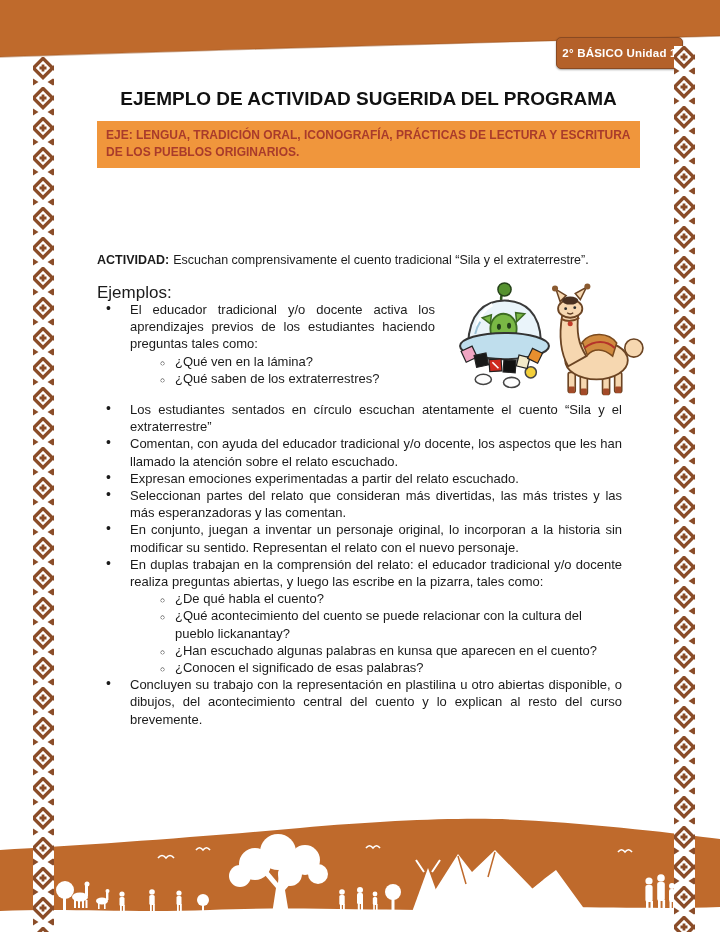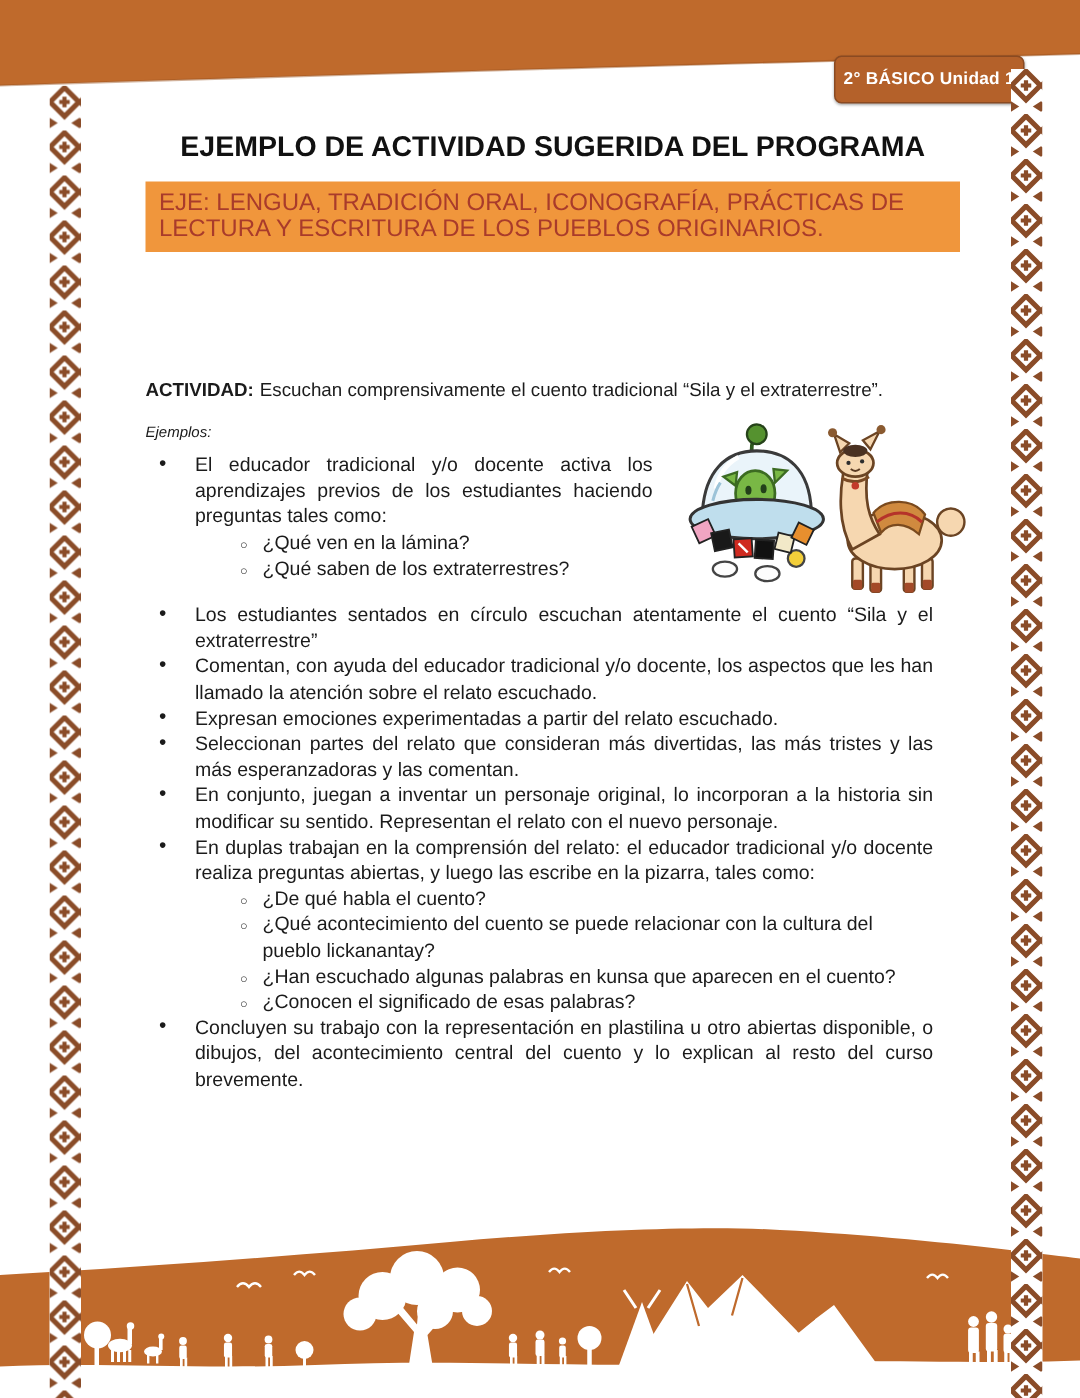--- a/index.html
+++ b/index.html
@@ -22,34 +22,34 @@
   .strip { position:absolute; width:21px; background:#ffffff; z-index:6; }
   .strip-left  { left:33px;  top:57px; height:875px; }
   .strip-right { left:674px; top:46px; height:886px; }
   
   .doc-title {
     position:absolute; left:97px; top:88px; width:543px;
     text-align:center; font-weight:bold; font-size:19px; color:#111;
   }
   .eje-banner {
     position:absolute; left:97px; top:121px; width:543px;
-    background:#f0963c; color:#a93b2b; font-weight:normal; font-size:16px;
+    background:#f0963c; color:#a93b2b; font-weight:bold; font-size:12px;
     line-height:17px; padding:6px 9px 7px 9px;
   }
   .contexto {
     position:absolute; left:97px; top:197px; width:543px;
     font-weight:bold; font-size:13px; color:#111;
   }
   .actividad {
     position:absolute; left:97px; top:252px; width:543px;
     font-size:12.5px; line-height:17px;
   }
   .actividad .lbl { font-weight:bold; margin-right:4px;margin-top:40px; }
   .ejemplos-label {
-    position:absolute; left:97px; top:283px; font-size:10px;font-style:italic;
+    position:absolute; left:97px; top:283px; font-size:17px;
   }
   .bullets {
     position:absolute; left:79px; top:301px; width:543px;
     font-size:13px; line-height:17.2px;
   }
   .bullet { position:relative; padding-left:51px; text-align:justify; }
   .bullet::before {
     content:"\2022"; position:absolute; left:27px; top:-1px; font-size:14px;
   }
   .bullet.narrow { width:356px; }

